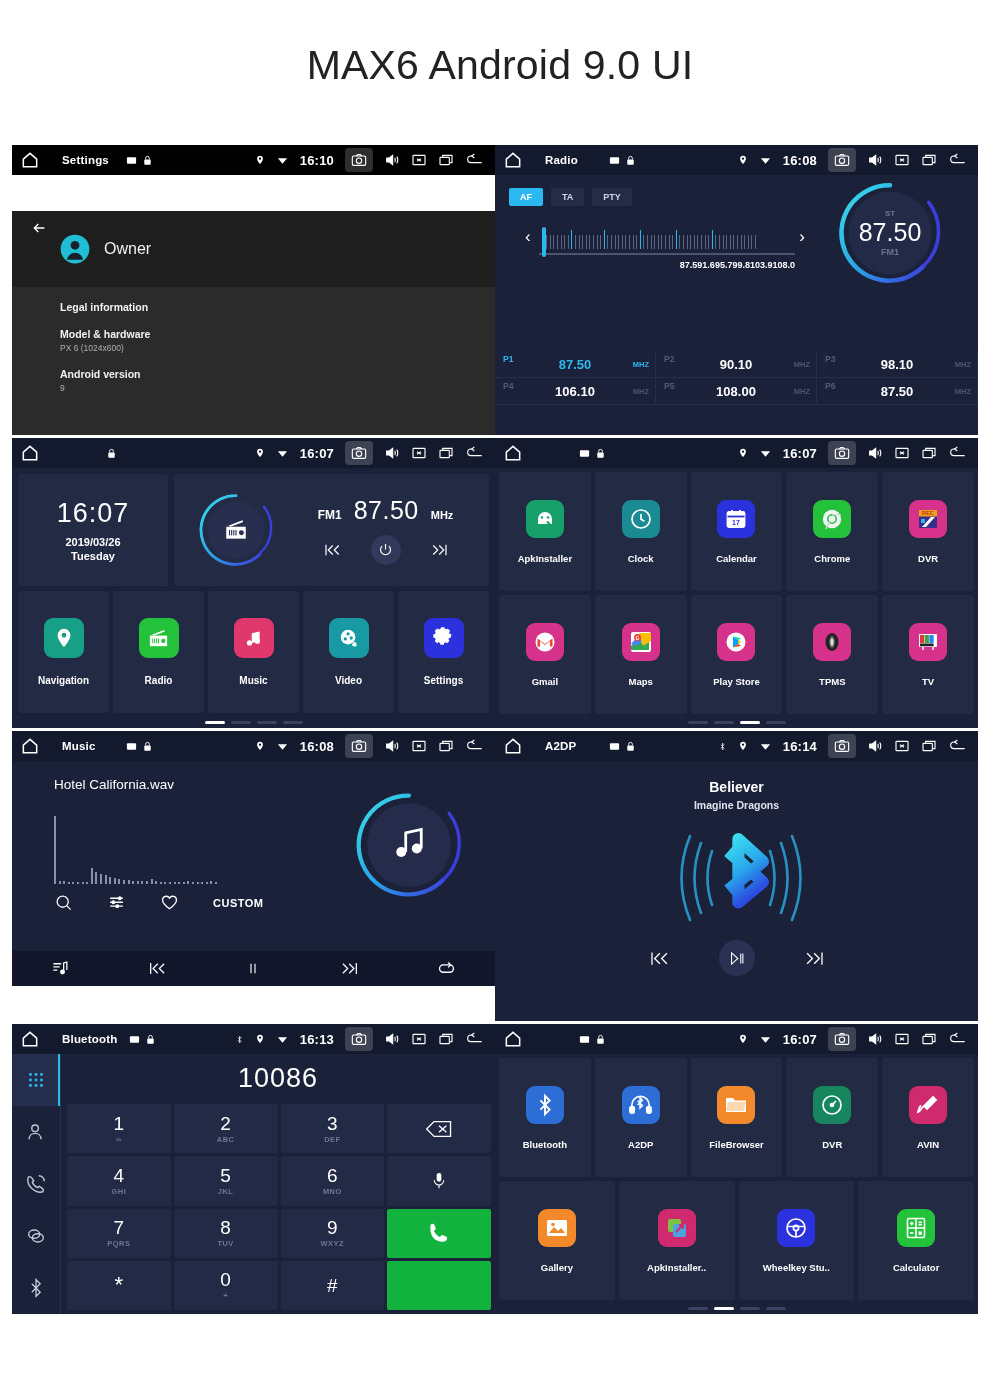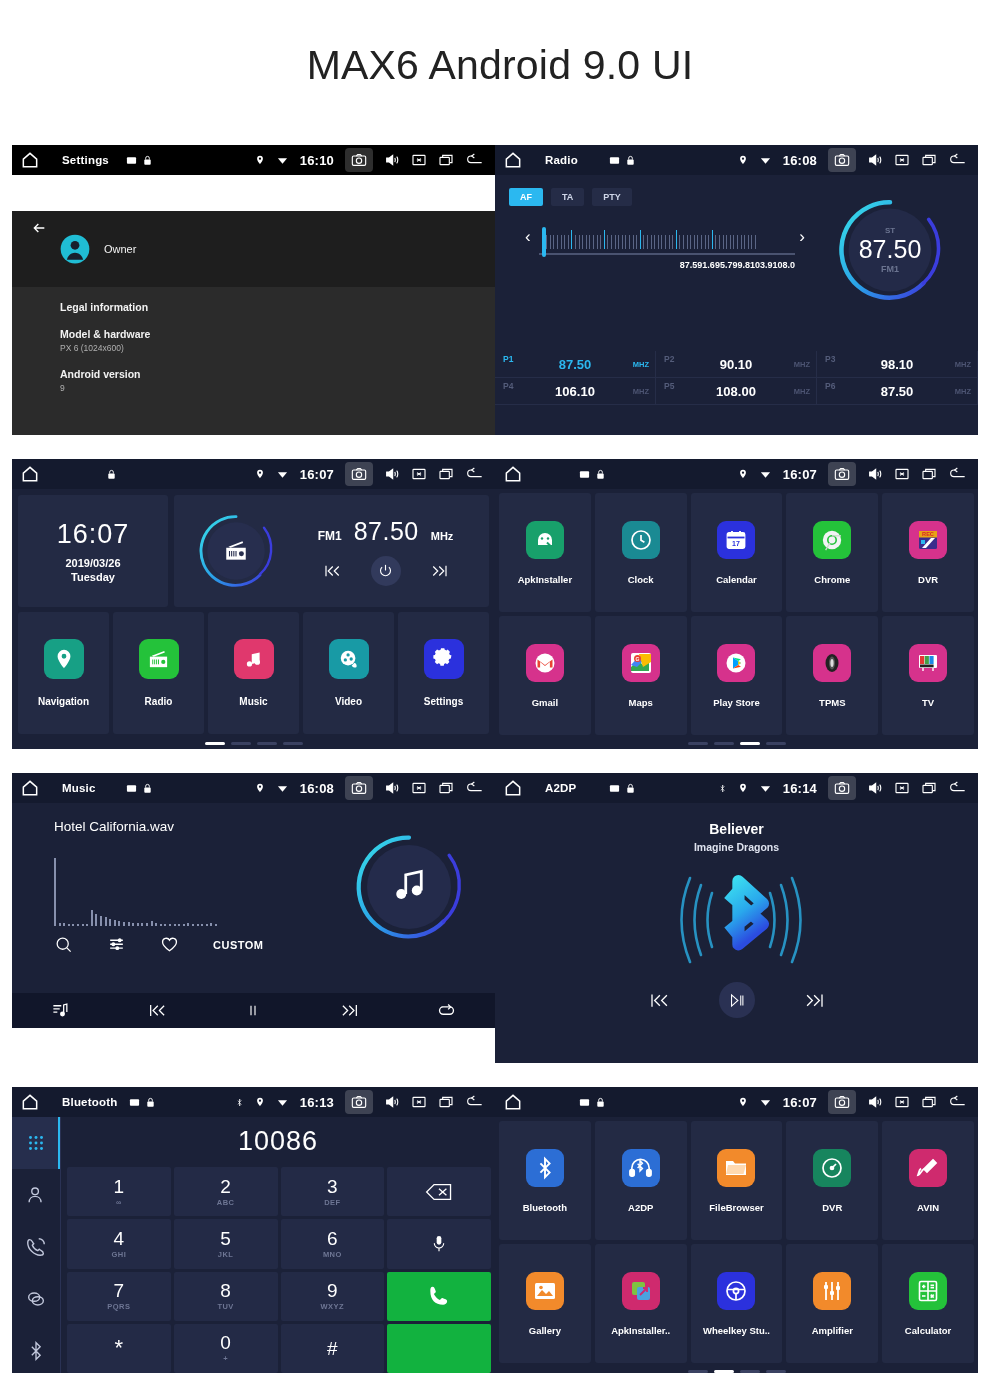--- a/index.html
+++ b/index.html
@@ -15,21 +15,21 @@
     font-weight: 400;
     color: #222;
     padding-top: 42px;
     letter-spacing: 0.2px;
   }
   .grid {
     position: absolute;
     top: 145px; left: 12px;
     width: 976px;
   }
-  .row { display: flex; gap: 0; margin-bottom: 24px; }
+  .row { display: flex; gap: 0; margin-bottom: 3px; }
   .panel {
     width: 483px; height: 290px;
     position: relative;
     overflow: hidden;
     font-size: 11px;
   }
 
   
   .sbar {
     height: 30px;
@@ -60,21 +60,21 @@
   }
 
   
   .set-body { background: #121212; height: 260px; position: relative; }
   .set-back { position: absolute; top: 9px; left: 18px; }
   .set-owner {
     height: 76px; display: flex; align-items: center;
     padding-left: 48px; background: #1e1e1e; margin-top: 36px;
   }
   .avatar-c { width: 30px; height: 30px; }
-  .set-owner-label { color: #f2f2f2; font-size: 11px; margin-left: 14px; }
+  .set-owner-label { color: #f2f2f2; font-size: 16px; margin-left: 14px; }
   .set-list { background: #2b2b2b; height: 148px; padding: 14px 0 0 48px; }
   .set-item { margin-bottom: 15px; }
   .set-item .t { color: #f2f2f2; font-size: 10.5px; font-weight: bold; }
   .set-item .s { color: #b0b0b0; font-size: 8.5px; margin-top: 3px; }
 
   
   .navy-body { background: #1b2138; height: 260px; position: relative; }
 
   
   .radio-top { position: relative; height: 175px; }
@@ -96,21 +96,21 @@
   .tuner-knob {
     position: absolute; left: 3px; top: -26px;
     width: 4px; height: 30px; background: #2bb8f0; border-radius: 2px;
   }
   .tuner-scale {
     display: flex; justify-content: flex-end;
     margin: 5px 10px 0 8px;
     color: #fff; font-size: 9px; font-weight: bold;
   }
   .dial {
-    position: absolute; top: 21px; right: 34px;
+    position: absolute; top: 4px; right: 34px;
     width: 108px; height: 108px;
   }
   .dial-txt {
     position: absolute; inset: 0; display: flex;
     flex-direction: column; align-items: center; justify-content: center;
   }
   .dial-st { color: #6b7490; font-size: 8px; font-weight: bold; }
   .dial-freq { color: #fff; font-size: 25px; font-weight: 500; line-height: 1.15; }
   .dial-band { color: #6b7490; font-size: 9px; font-weight: bold; }
   .presets { position: absolute; top: 176px; left: 0; right: 0; height: 54px; }
@@ -1454,31 +1454,20 @@
               <span class="dr-icon" style="background:#2b31dd">
                   <svg width="24" height="24" viewBox="0 0 24 24" fill="none" stroke="#fff" stroke-width="1.7">
                     <circle cx="12" cy="12" r="9"></circle>
                     <circle cx="12" cy="12" r="2.6"></circle>
                     <path d="M3.3 10.5h17.4M12 14.6V21"></path>
                   </svg>
                 </span>
               <span class="dr-label">Wheelkey Stu..</span>
             </div>
             <div class="dr-cell">
-              <span class="dr-icon" style="background:#f28a2b">
-                  <svg width="24" height="24" viewBox="0 0 24 24" fill="none" stroke="#fff" stroke-width="1.8">
-                    <path d="M6 3v18M12 3v18M18 3v18"></path>
-                    <rect x="4" y="6" width="4" height="4" rx="1" fill="#fff" stroke="none"></rect>
-                    <rect x="10" y="12" width="4" height="4" rx="1" fill="#fff" stroke="none"></rect>
-                    <rect x="16" y="7" width="4" height="4" rx="1" fill="#fff" stroke="none"></rect>
-                  </svg>
-                </span>
-              <span class="dr-label">Amplifier</span>
-            </div>
-            <div class="dr-cell">
               <span class="dr-icon" style="background:#24c23a">
                   <svg width="24" height="24" viewBox="0 0 24 24" fill="none" stroke="#fff" stroke-width="1.6">
                     <rect x="3.5" y="2.5" width="17" height="19" rx="1.5"></rect>
                     <path d="M12 2.5v19M3.5 12h17"></path>
                     <path d="M6 7.5h3.5M7.75 5.8v3.5"></path>
                     <path d="M14.5 6.2h3.5M14.5 8.6h3.5"></path>
                     <path d="M6 17h3.5"></path>
                     <path d="M14.7 15.6l3 3M17.7 15.6l-3 3"></path>
                   </svg>
                 </span>

